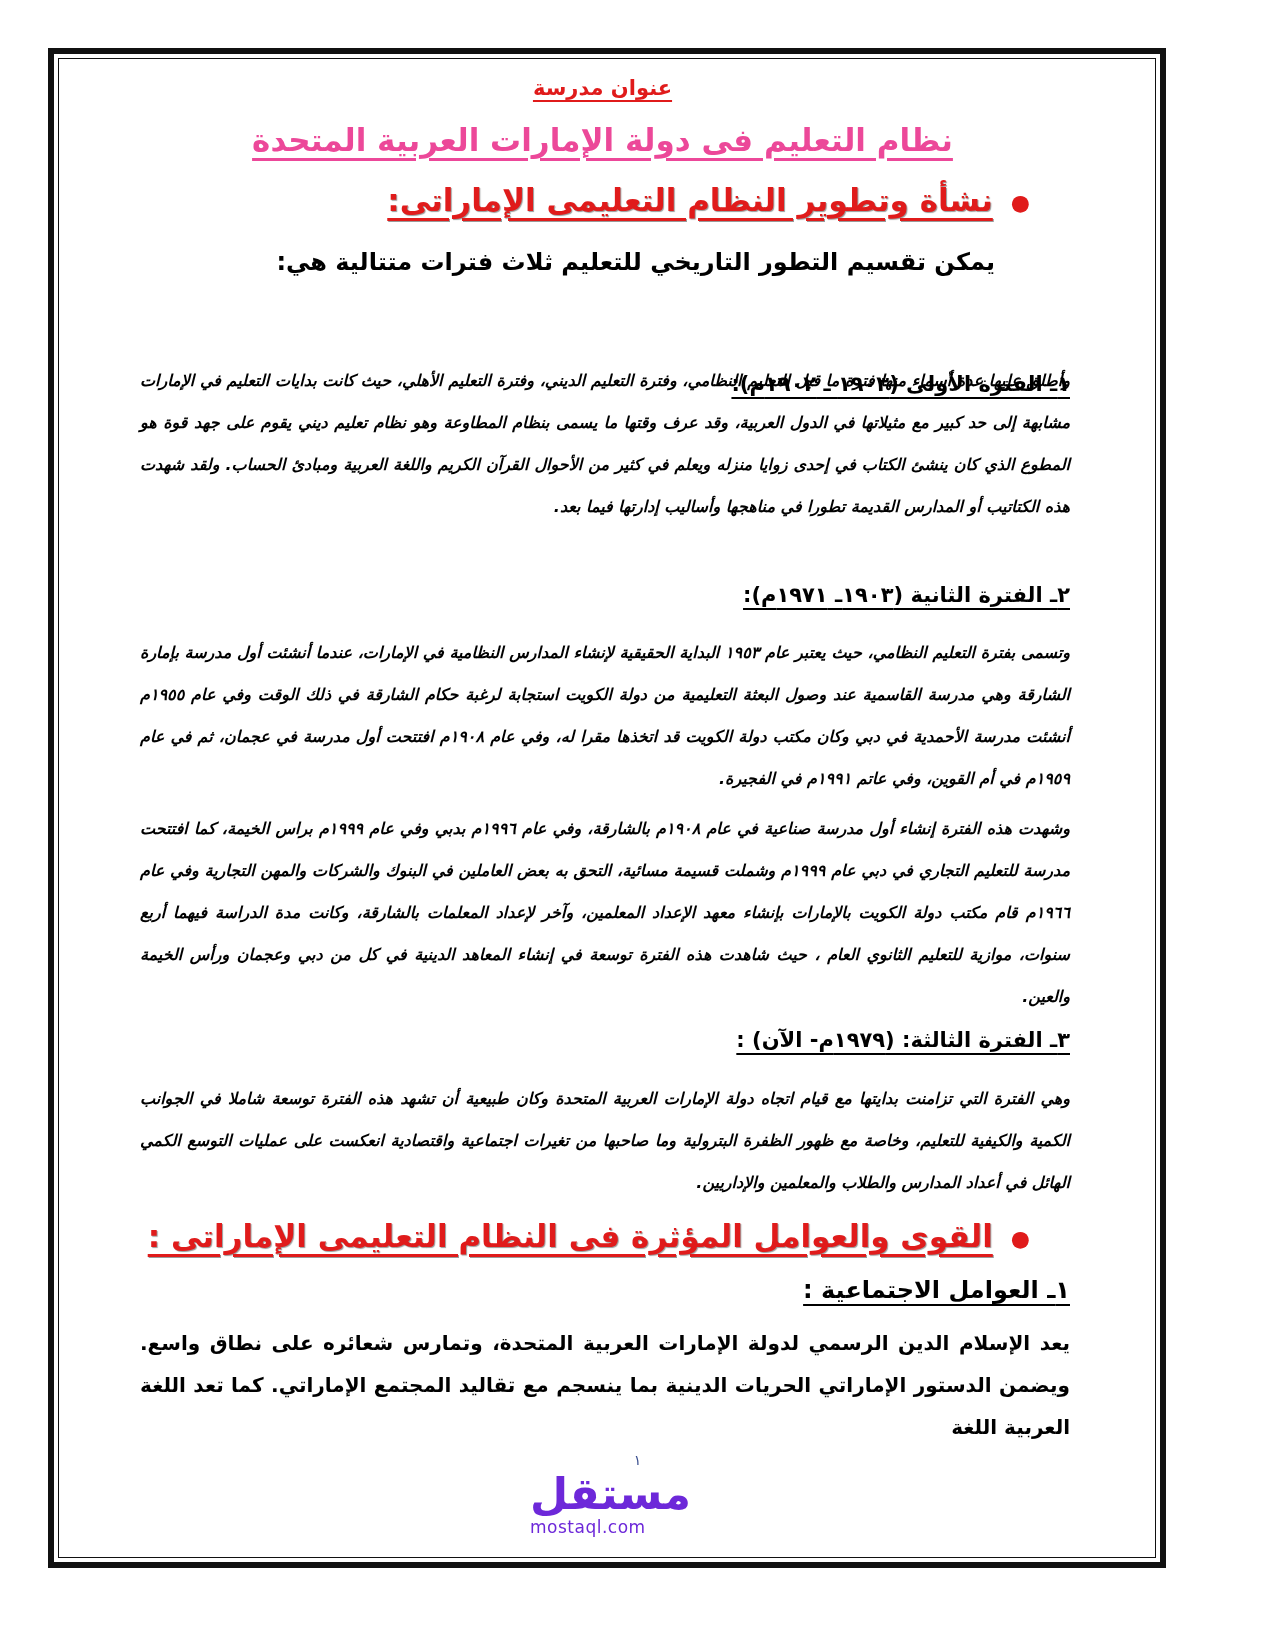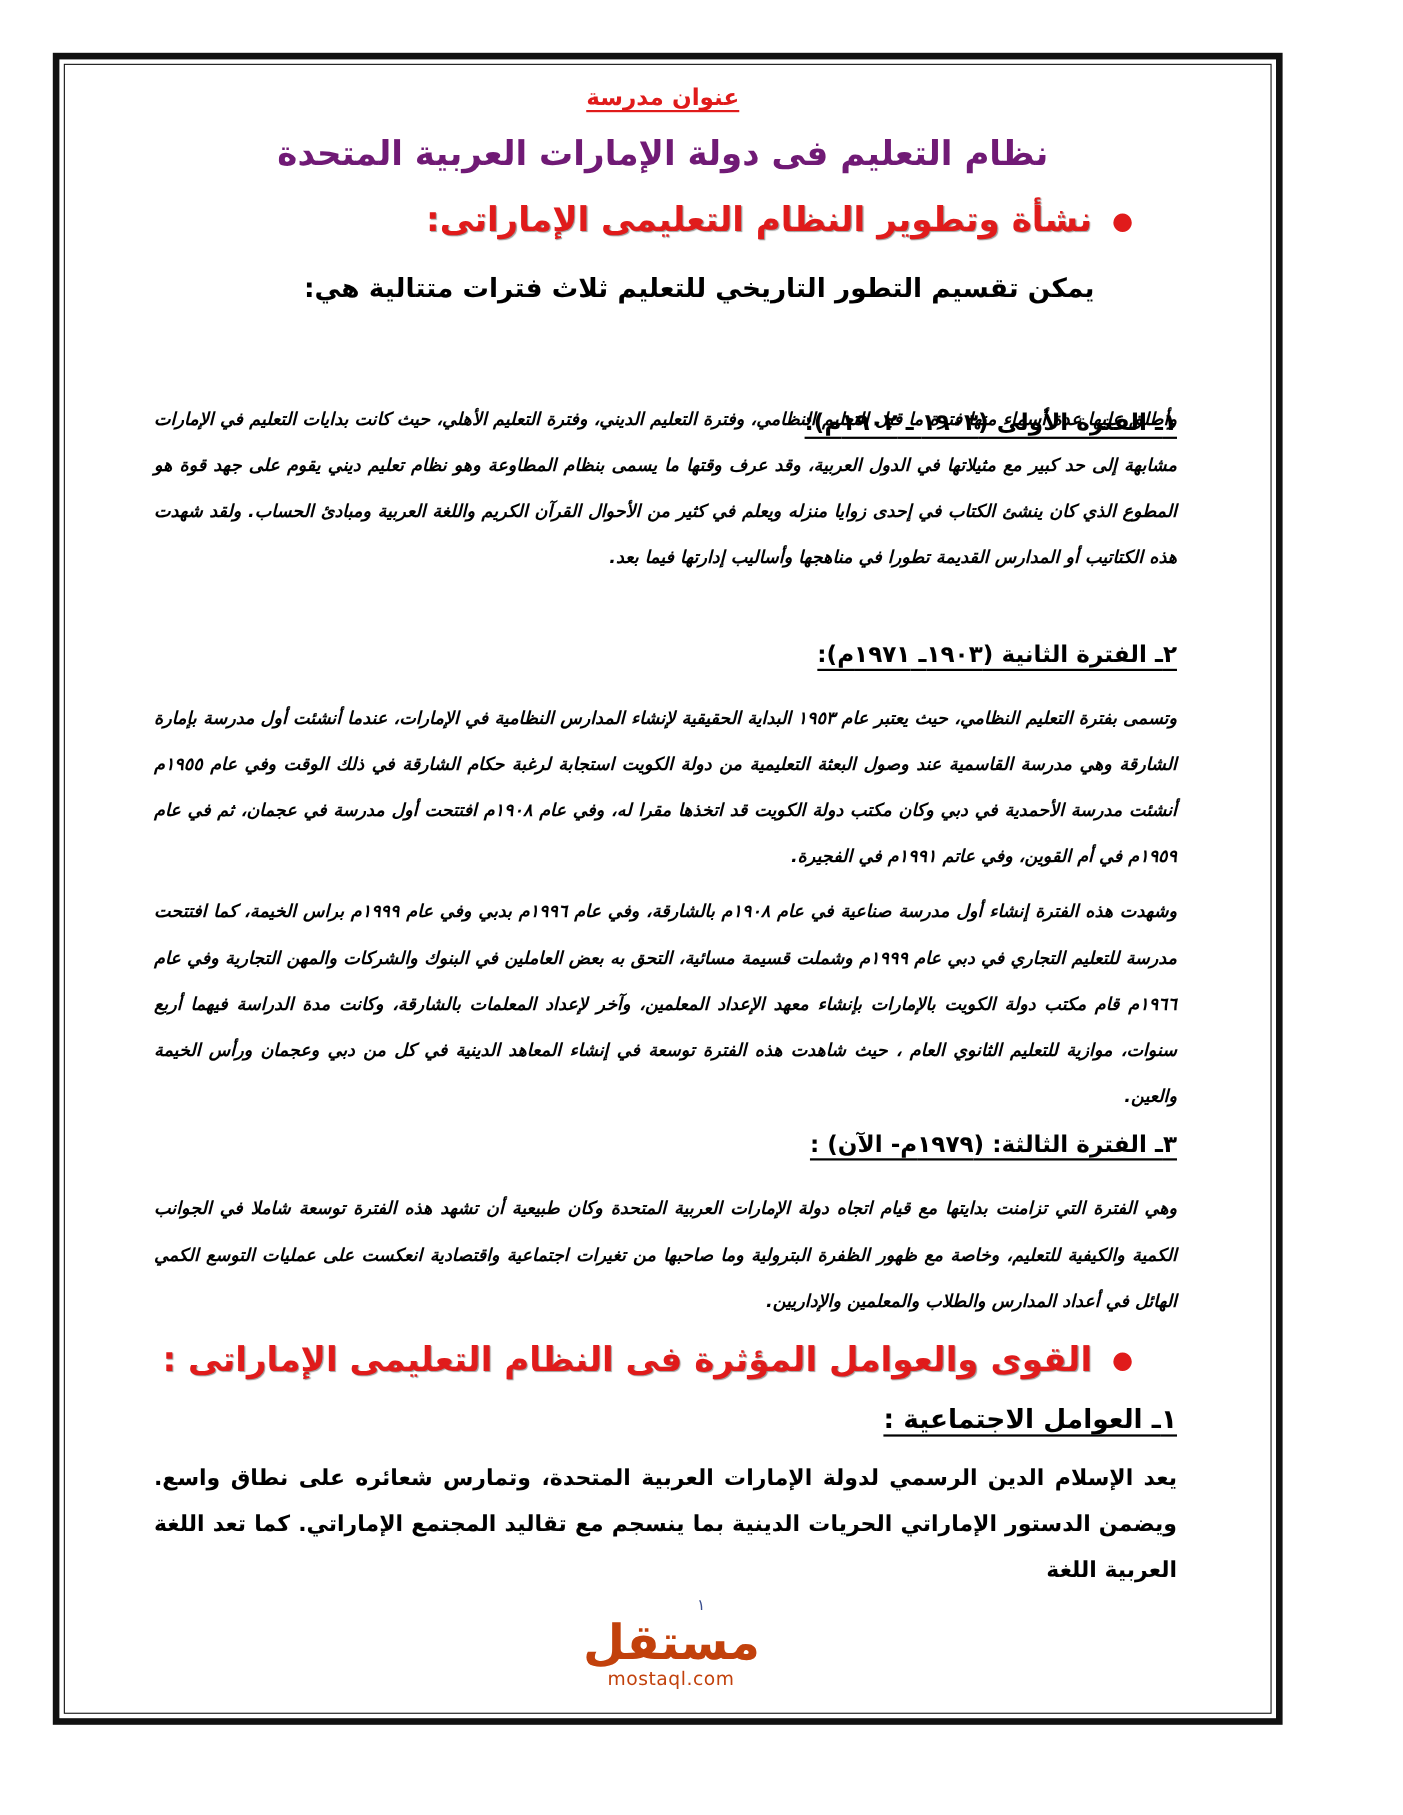--- a/index.html
+++ b/index.html
@@ -3,35 +3,35 @@
 <meta charset="utf-8">
 <style>
   html, body { margin: 0; padding: 0; background: #ffffff; }
   body { width: 1275px; height: 1650px; position: relative; overflow: hidden; font-family: "DejaVu Sans", "Liberation Sans", sans-serif; }
   .frame { position: absolute; left: 48px; top: 48px; width: 1106px; height: 1508px; border: 6px solid #111; box-sizing: content-box; }
   .frame-inner { position: absolute; left: 4px; top: 4px; right: 4px; bottom: 4px; border: 1px solid #111; }
   .page { position: absolute; left: 130px; top: 70px; width: 945px; direction: rtl; text-align: right; color: #000; }
   .doc-label { position: absolute; left: 0; right: 0; top: 6px; text-align: center; }
   .doc-label span { color: #e01b1b; font-weight: bold; font-size: 21px; text-decoration: underline; text-decoration-thickness: 2px; text-underline-offset: 5px; }
   .doc-title { position: absolute; left: 0; right: 0; top: 52px; text-align: center; }
-  .doc-title span { color: #701a75; font-weight: bold; font-size: 31px; text-decoration-thickness: 3px; text-underline-offset: 7px; }
+  .doc-title span { color: #ec4899; font-weight: bold; font-size: 31px; text-decoration: underline; text-decoration-thickness: 3px; text-underline-offset: 7px; }
   .section-head { position: absolute; right: 45px; font-weight: bold; font-size: 31px; color: #e01b1b; white-space: nowrap; }
   .section-head .bullet { color: #e01b1b; font-size: 22px; display: inline-block; margin-left: 18px; vertical-align: middle; }
-  .section-head .txt { text-decoration-thickness: 3px; text-underline-offset: 7px; text-shadow: 1px 1px 1px #9a9a9a; text-align: center; }
+  .section-head .txt { text-decoration: underline; text-decoration-thickness: 3px; text-underline-offset: 7px; text-shadow: 1px 1px 1px #9a9a9a; text-align: center; }
   .intro { position: absolute; right: 80px; top: 178px; font-weight: bold; font-size: 24px; white-space: nowrap; margin-left: 40px; }
   .period-head { position: absolute; right: 5px; font-weight: bold; font-size: 21px; white-space: nowrap; }
   .period-head span { text-decoration: underline; text-decoration-thickness: 2px; text-underline-offset: 6px; }
   .para { position: absolute; right: 5px; width: 930px; font-weight: bold; font-size: 16px; line-height: 42px; text-align: justify; text-align-last: right; }
   .para p { margin: 0; font-style: italic; }
   .para .gap { height: 8px; }
   .big-para { position: absolute; right: 5px; width: 930px; font-weight: bold; font-size: 20px; line-height: 42px; text-align: justify; text-align-last: right; }
   .sub-head { position: absolute; right: 5px; top: 1206px; font-weight: bold; font-size: 24px; white-space: nowrap; }
   .sub-head span { text-decoration: underline; text-decoration-thickness: 2px; text-underline-offset: 6px; }
   .page-num { position: absolute; left: 0; width: 1275px; top: 1452px; text-align: center; color: #3a4f8f; font-size: 14px; }
-  .watermark { position: absolute; left: 530px; top: 1470px; width: 160px; text-align: center; color: #c2410c; }
+  .watermark { position: absolute; left: 530px; top: 1470px; width: 160px; color: #6d28d9; }
   .watermark .w1 { font-size: 44px; font-weight: bold; line-height: 48px; }
   .watermark .w2 { font-size: 17px; line-height: 18px; letter-spacing: 0.5px; }
 </style>
 </head>
 <body>
 
 <div class="frame">
   <div class="frame-inner"></div>
 </div>
 

